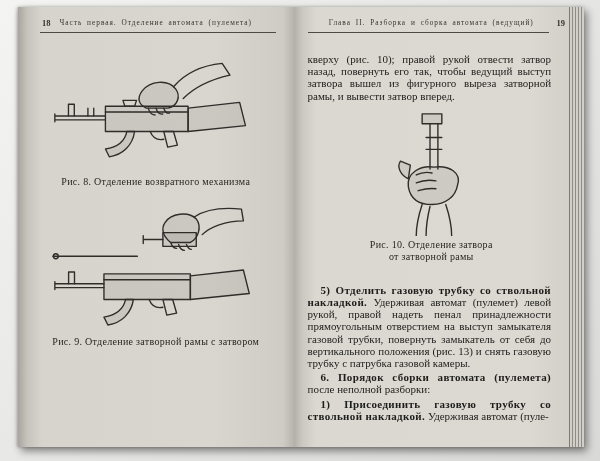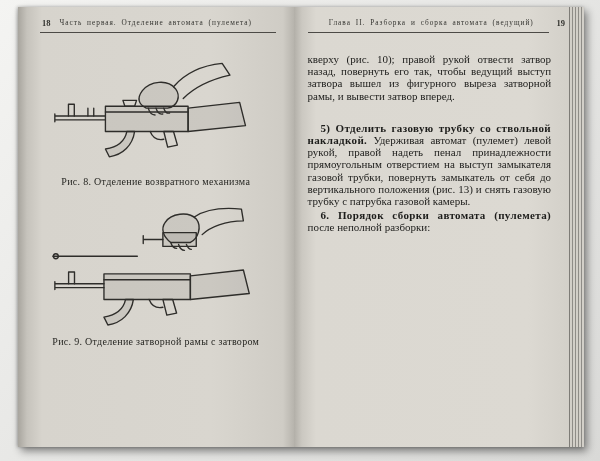--- a/index.html
+++ b/index.html
@@ -123,22 +123,43 @@
       <div class="running-header">
         <span>Глава II. Разборка и сборка автомата (ведущий)</span>
         <span class="pagenum">19</span>
       </div>
       <div class="header-rule"></div>
 
       <div class="body-text">
         <p class="continuation">кверху (рис. 10); правой рукой отвести затвор назад, повернуть его так, чтобы ведущий выступ затвора вышел из фигурного выреза затворной рамы, и вывести затвор вперед.</p>
       </div>
 
+      <figure class="fig10-wrap">
+        <svg class="fig-art" width="150" height="128" viewBox="0 0 150 130">
+
+          <rect x="66" y="6" width="20" height="10" class="shade"></rect>
+          <path d="M74 16 V62 M82 16 V62"></path>
+          <path d="M70 30 H86 M70 42 H86"></path>
+
+          <path d="M52 72 C44 68 40 60 44 54 L54 58 Z" class="shade"></path>
+
+          <path d="M52 80 C50 66 64 58 78 60 C94 58 106 66 102 78 C100 90 90 98 76 98 C62 98 54 92 52 80 Z" class="shade"></path>
+          <path d="M60 68 q8 -4 16 -2 M60 76 q10 -4 20 -2 M62 84 q10 -3 18 -2"></path>
+
+          <path d="M66 98 C62 110 60 120 60 130 M90 98 C94 110 96 120 96 130"></path>
+          <path d="M70 130 C70 118 72 108 74 100"></path>
+        </svg>
+        <figcaption>
+          <span>Рис. 10. Отделение затвора</span><br>
+          <span>от затворной рамы</span>
+        </figcaption>
+      </figure>
 
       <div class="body-text">
         <p class="spaced"><span class="bold-run">5) Отделить газовую трубку со ствольной накладкой.</span><span> Удерживая автомат (пулемет) левой рукой, правой надеть пенал принадлежности прямоугольным отверстием на выступ замыкателя газовой трубки, повернуть замыкатель от себя до вертикального положения (рис. 13) и снять газовую трубку с патрубка газовой камеры.</span></p>
         <p class="spaced"><span class="bold-run">6. Порядок сборки автомата (пулемета)</span><span> после неполной разборки:</span></p>
+        <p class="spaced"><span class="bold-run">1) Присоединить газовую трубку со ствольной накладкой.</span><span> Удерживая автомат (пуле-</span></p>
       </div>
     </div>
 
     <div class="page-stack"></div>
   </div>
 </div>
 
 </body></html>

